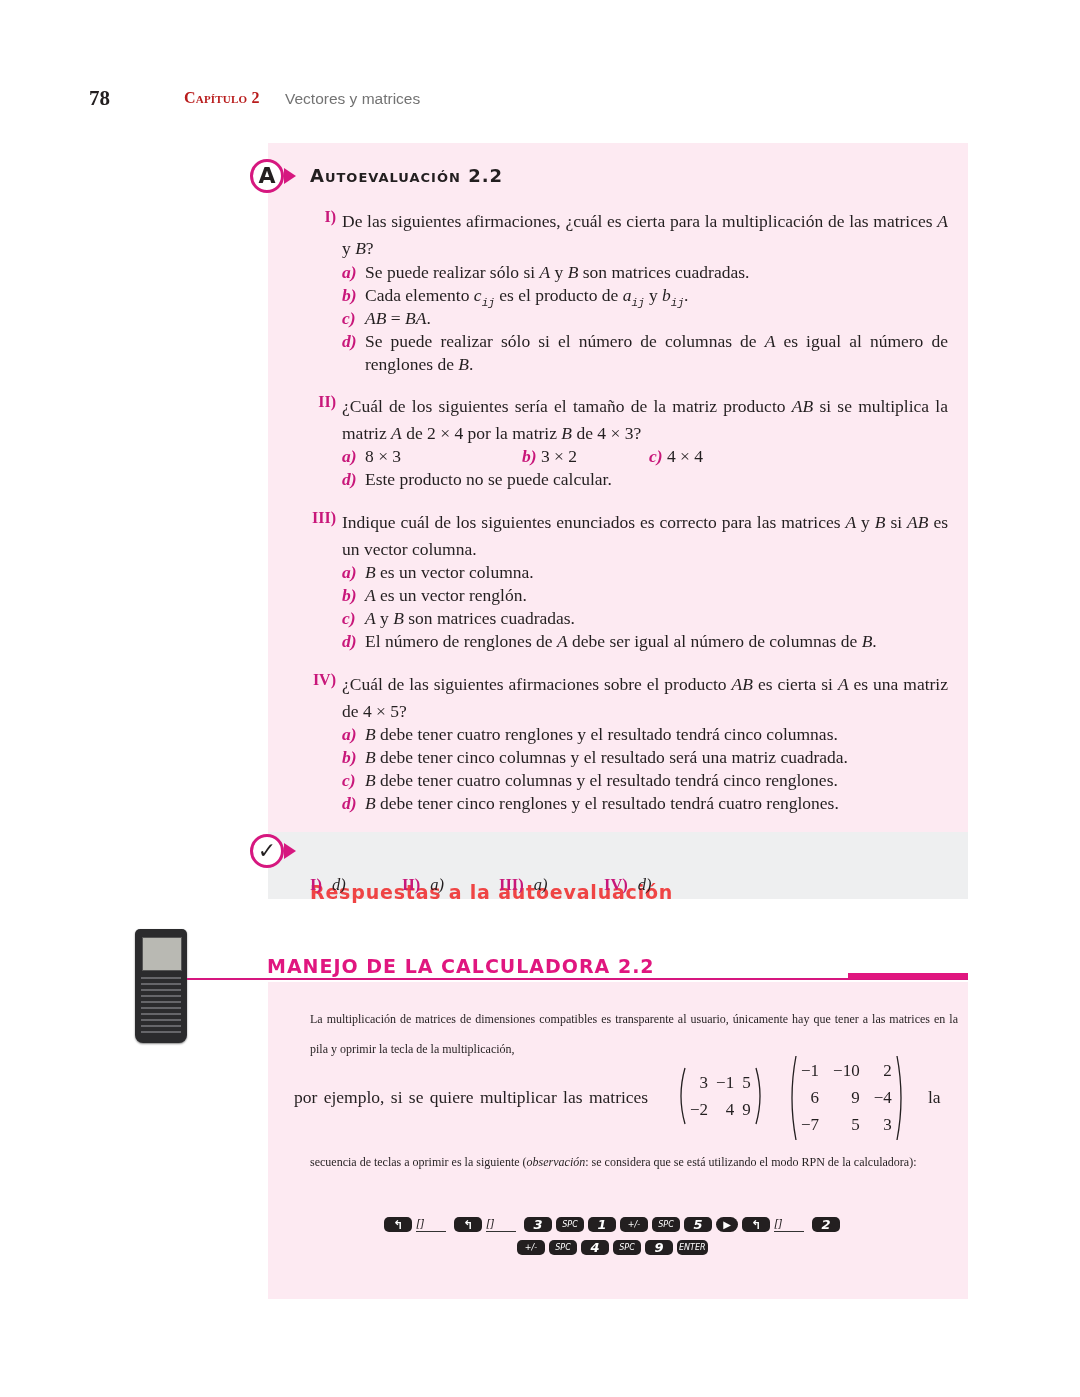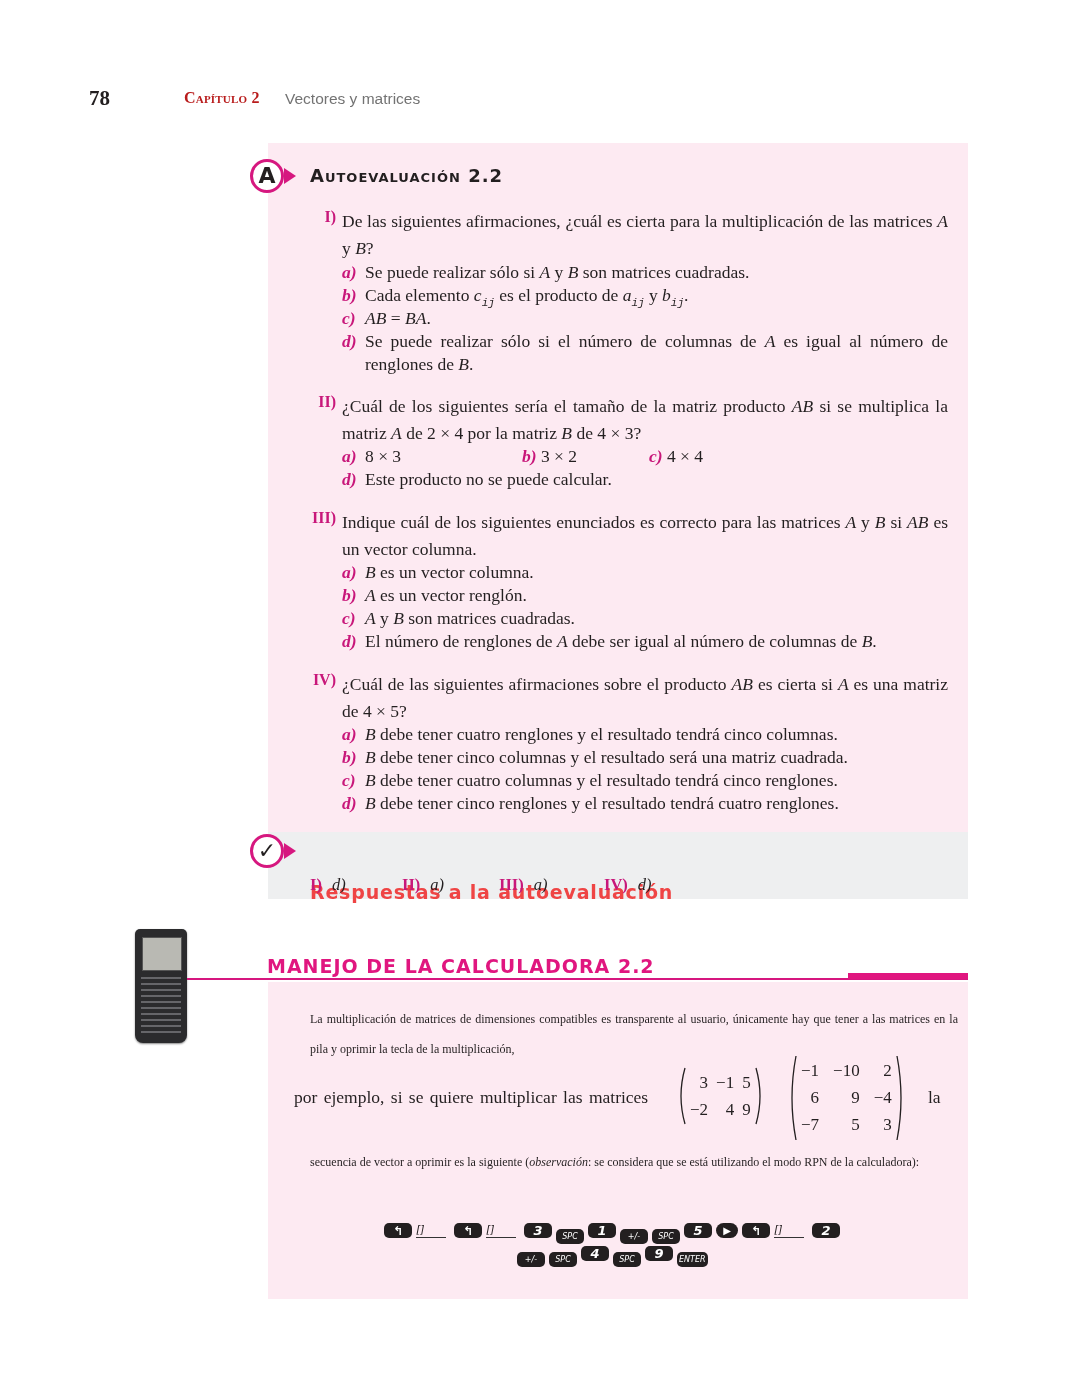--- a/index.html
+++ b/index.html
@@ -59,21 +59,21 @@
   .para { left:310px; width:648px; font-size:12px; line-height:30px; text-align:justify; }
 
   .matrix { position:absolute; display:flex; align-items:center; }
   .mtab { border-collapse:collapse; font-size:17px; }
   .mtab td { text-align:right; padding:0 4px; height:27px; }
 
   .keys { position:absolute; display:flex; align-items:center; gap:4px; }
   .key { background:#231f20; color:#fff; border-radius:5px; height:15px; min-width:28px;
          padding:0 2px; box-sizing:border-box; display:flex; align-items:center; justify-content:center;
          font-family:"DejaVu Sans", sans-serif; font-style:italic; font-weight:bold; font-size:13px; }
-  .key.small { font-size:8px; font-weight:normal;margin-top:12px; }
+  .key.small { font-size:8px; font-weight:normal; }
   .key.arrow { font-style:normal; font-size:12px; }
   .key.play { border-radius:8px; min-width:22px; font-style:normal; font-size:10px; }
   .shift-label { font-family:"DejaVu Sans", sans-serif; font-style:italic; font-size:11px;
                  width:30px; border-bottom:1px solid #333; height:14px; margin-right:4px; }
 </style>
 </head>
 <body>
 
 <div class="abs page-num">78</div>
 <div class="abs chap">Capítulo 2</div>
@@ -196,21 +196,21 @@
         </tr>
   </tbody>
     </table>
   <svg width="10" height="86" viewBox="0 0 10 86">
       <path d="M1 1 Q9 43 1 85" stroke="#231f20" stroke-width="1.3" fill="none"></path>
     </svg>
 </div>
 
 <div class="abs" style="left:928px;top:1087px;font-size:17.5px;">la</div>
 
-<div class="abs para" style="top:1147px;"><span>secuencia de vector a oprimir es la siguiente (</span><i>observación</i><span>: se considera que se está utilizando el modo RPN de la calculadora):</span></div>
+<div class="abs para" style="top:1147px;"><span>secuencia de teclas a oprimir es la siguiente (</span><i>observación</i><span>: se considera que se está utilizando el modo RPN de la calculadora):</span></div>
 
 <div class="keys" style="left:384px;top:1217px;">
   <div class="key arrow">↰</div>
   <div class="shift-label">[]</div>
   <div class="key arrow">↰</div>
   <div class="shift-label">[]</div>
   <div class="key">3</div>
   <div class="key small">SPC</div>
   <div class="key">1</div>
   <div class="key small">+/-</div>

